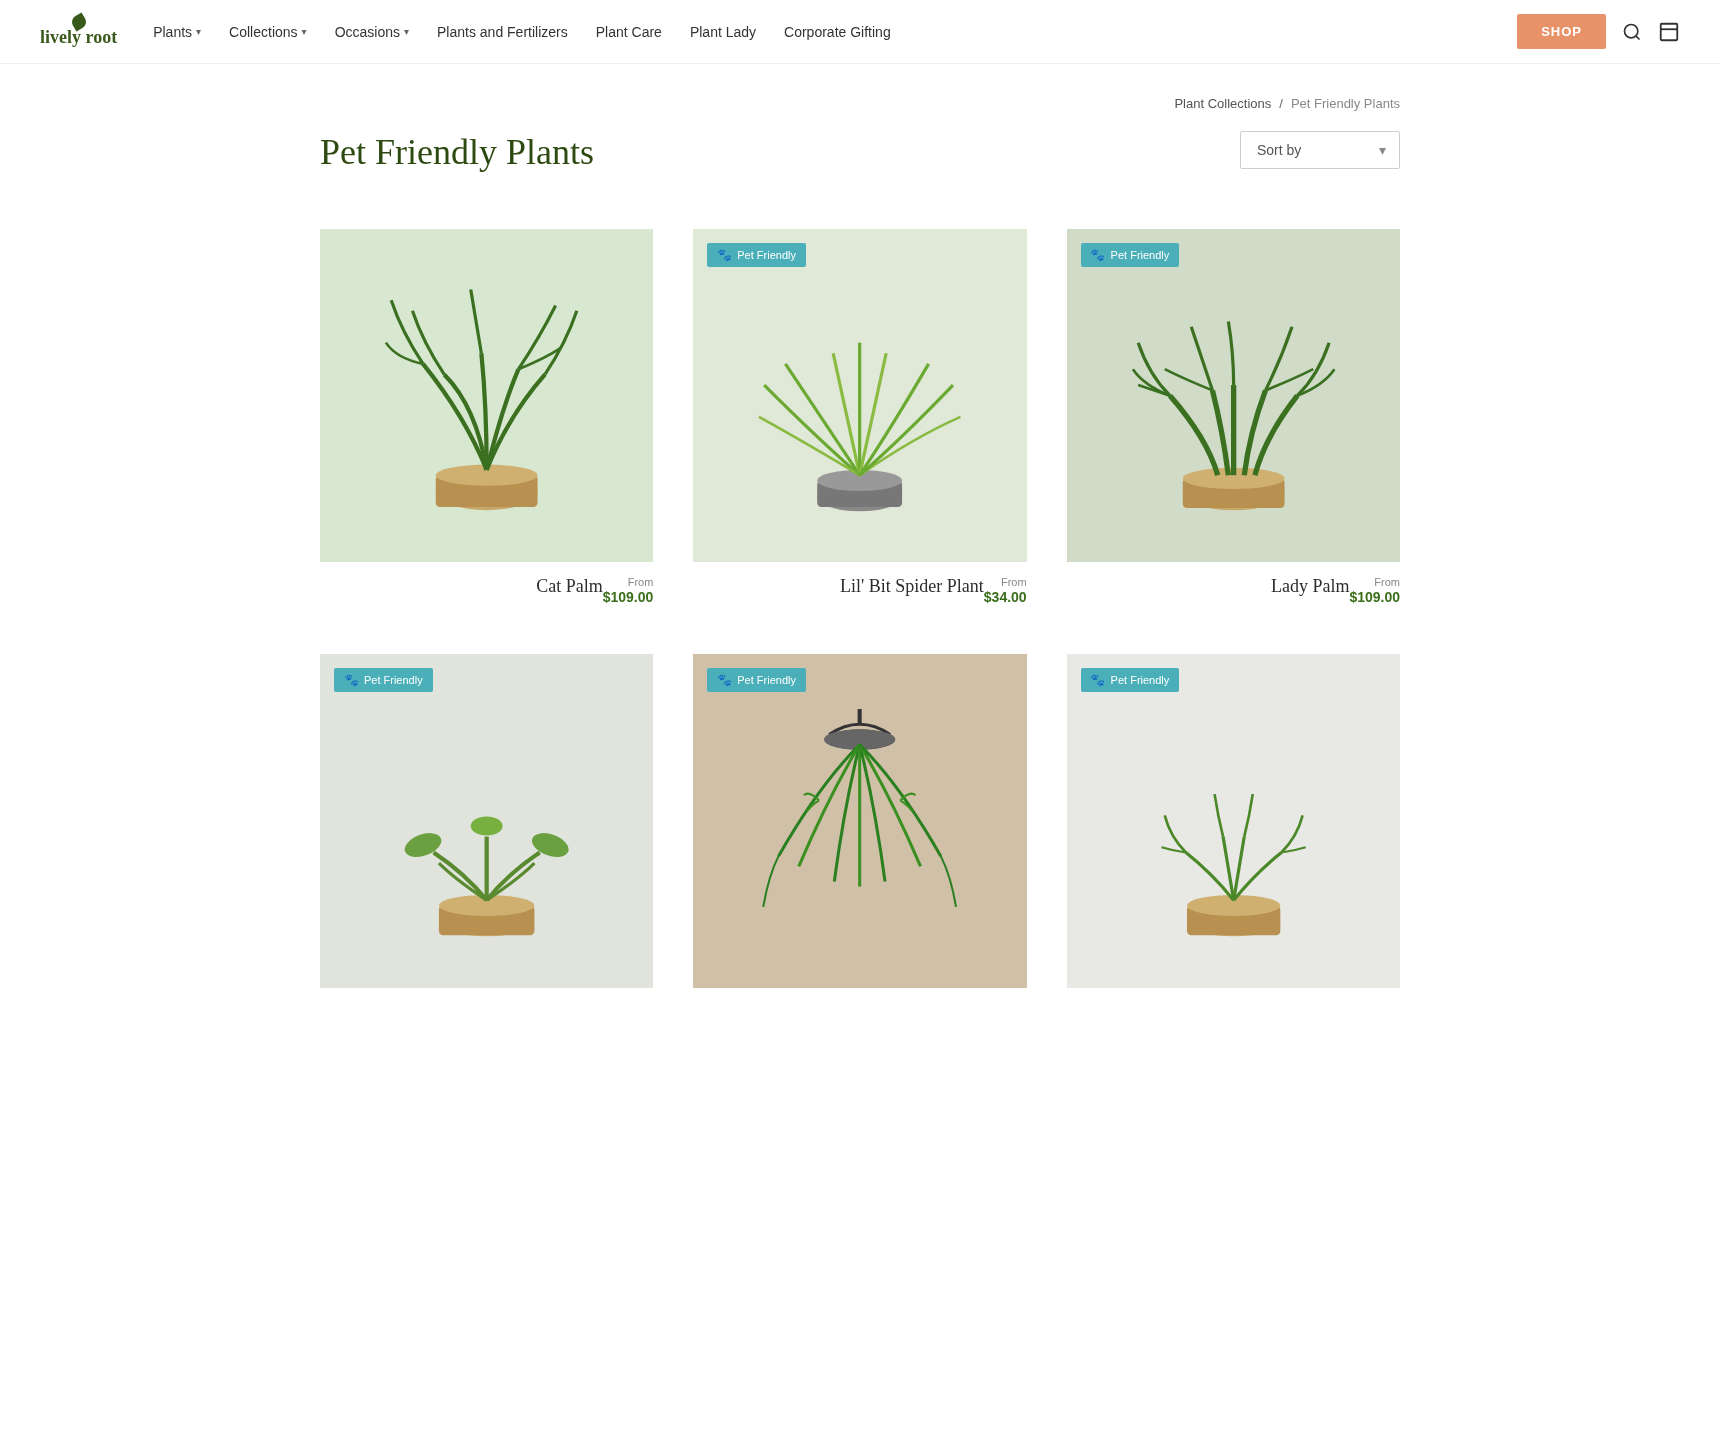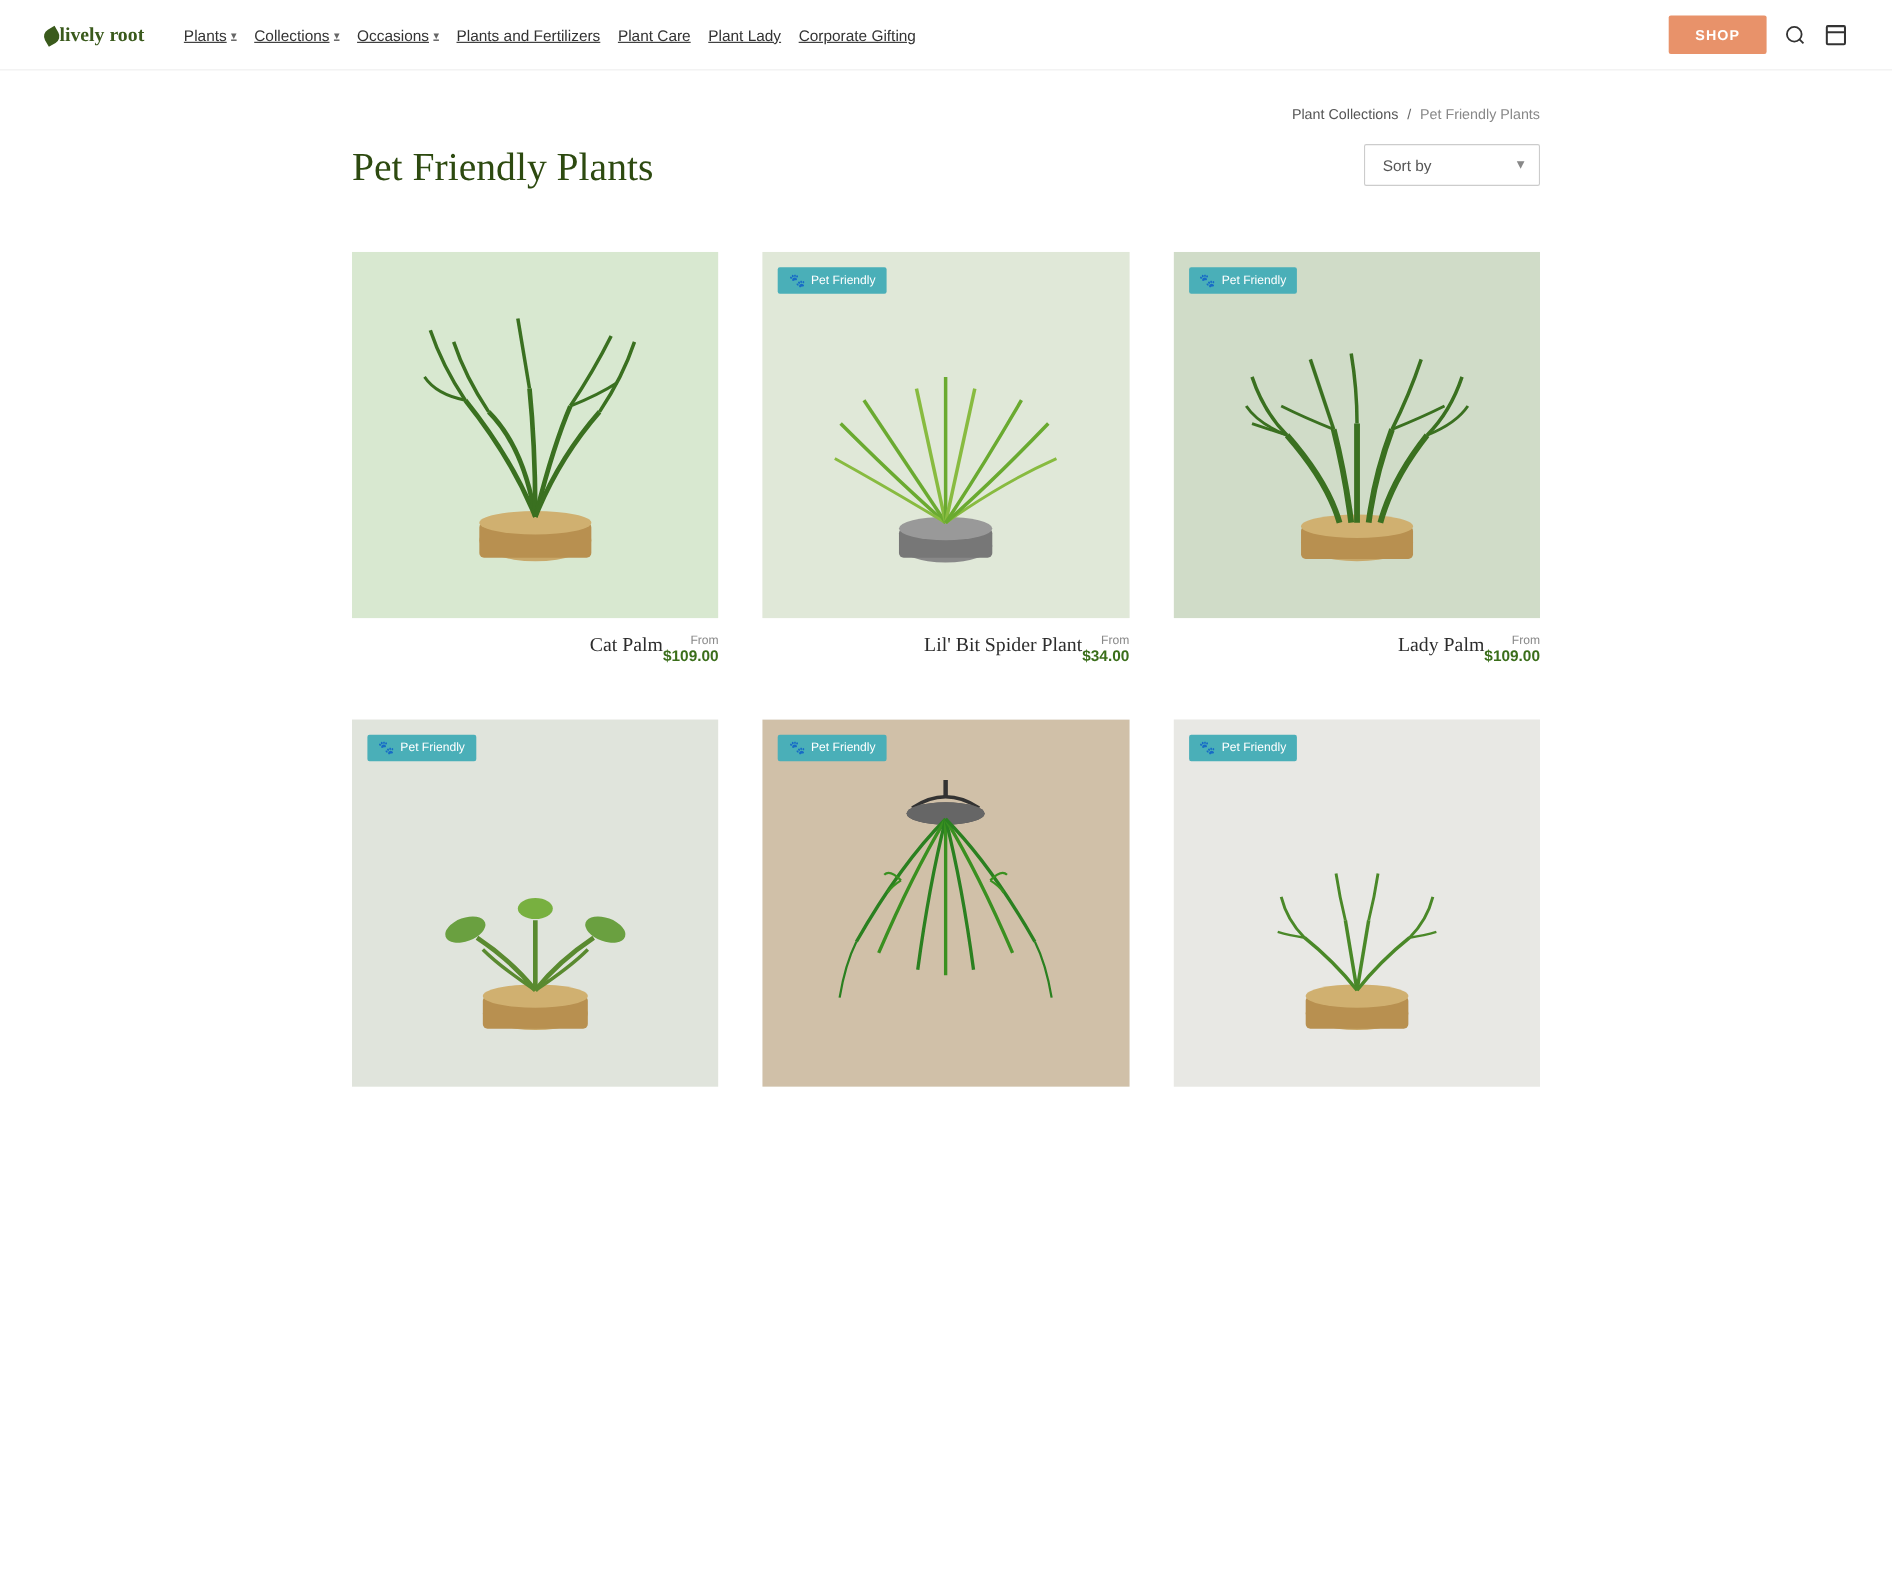--- a/index.html
+++ b/index.html
@@ -18,35 +18,35 @@
     .logo {
       font-family: 'Georgia', serif;
       font-size: 18px;
       color: #3a5a1c;
       font-weight: bold;
       margin-right: 36px;
       white-space: nowrap;
       display: flex;
       align-items: center;
       gap: 0;
+      flex-direction: column;
     }
     .logo-leaf {
       display: inline-block;
       width: 14px; height: 14px;
       background: #3a5a1c;
       border-radius: 50% 0 50% 0;
       transform: rotate(-30deg);
       margin-bottom: -2px;
     }
     .nav-links {
       display: flex;
       align-items: center;
-      gap: 16px;
+      gap: 28px;
       flex: 1;
-      text-decoration: underline;
     }
     .nav-link {
       font-size: 14px;
       color: #333;
       text-decoration: none;
       display: flex;
       align-items: center;
       gap: 4px;
       cursor: pointer;
       white-space: nowrap;

